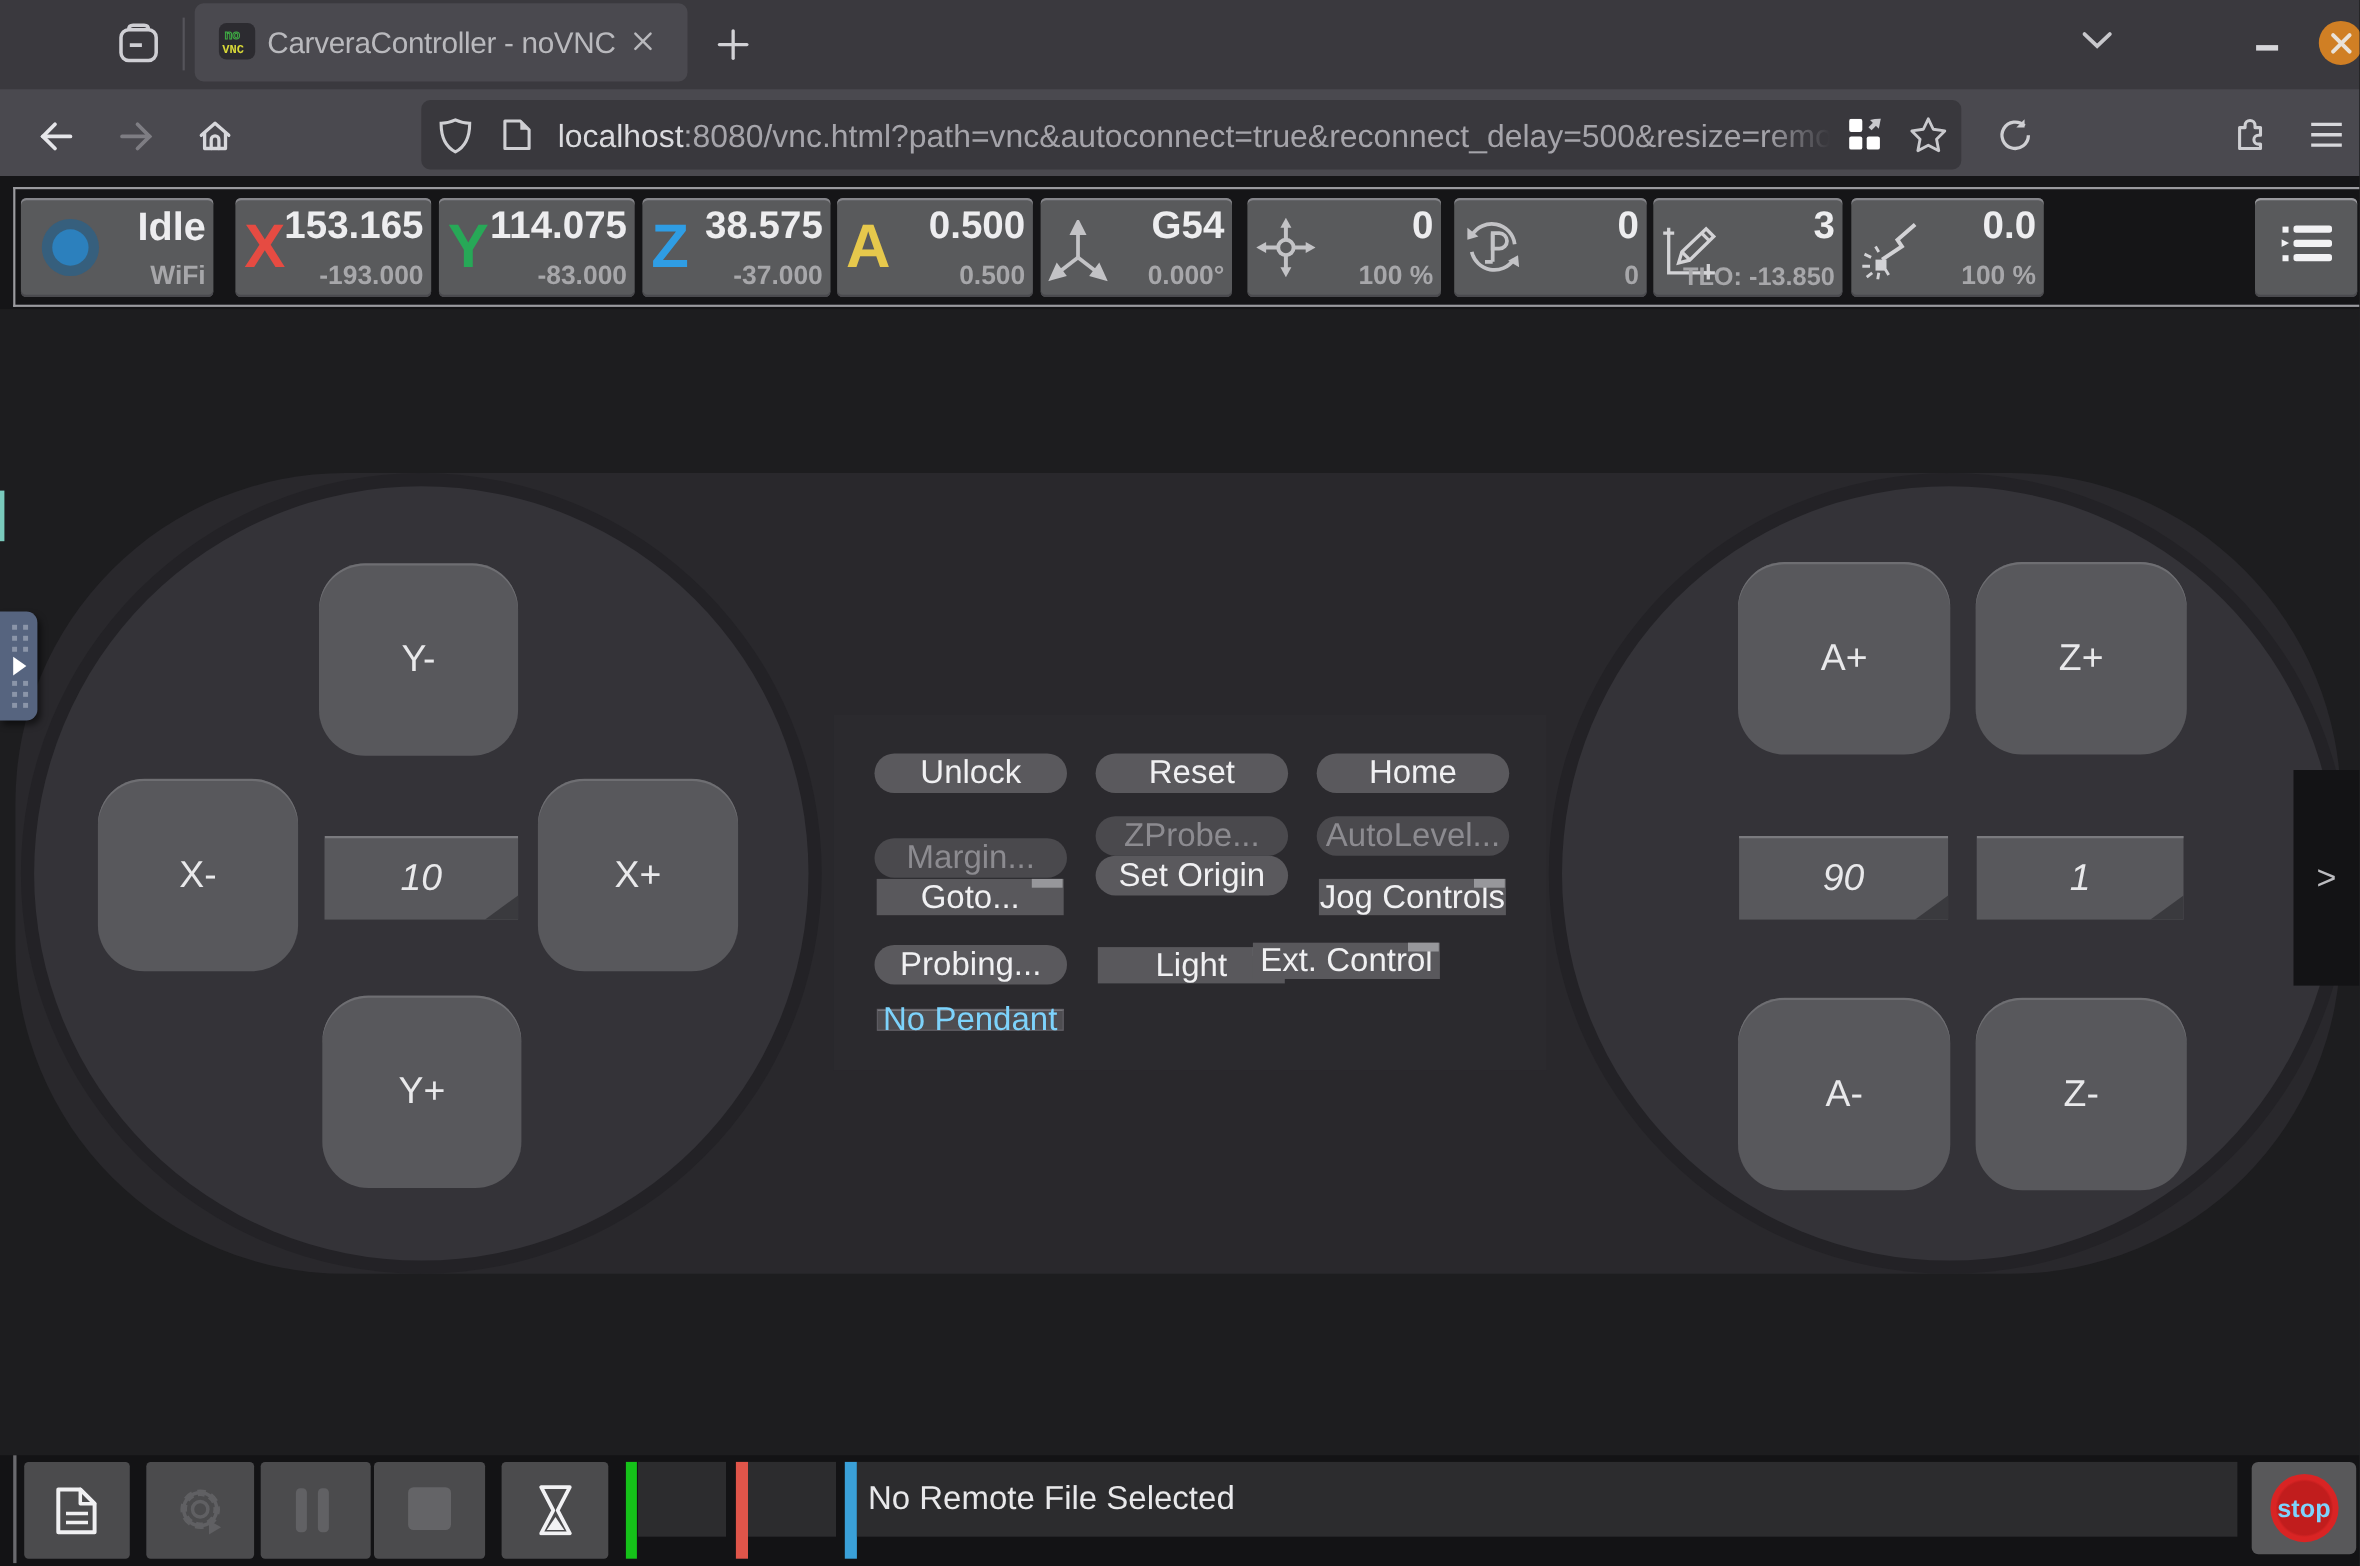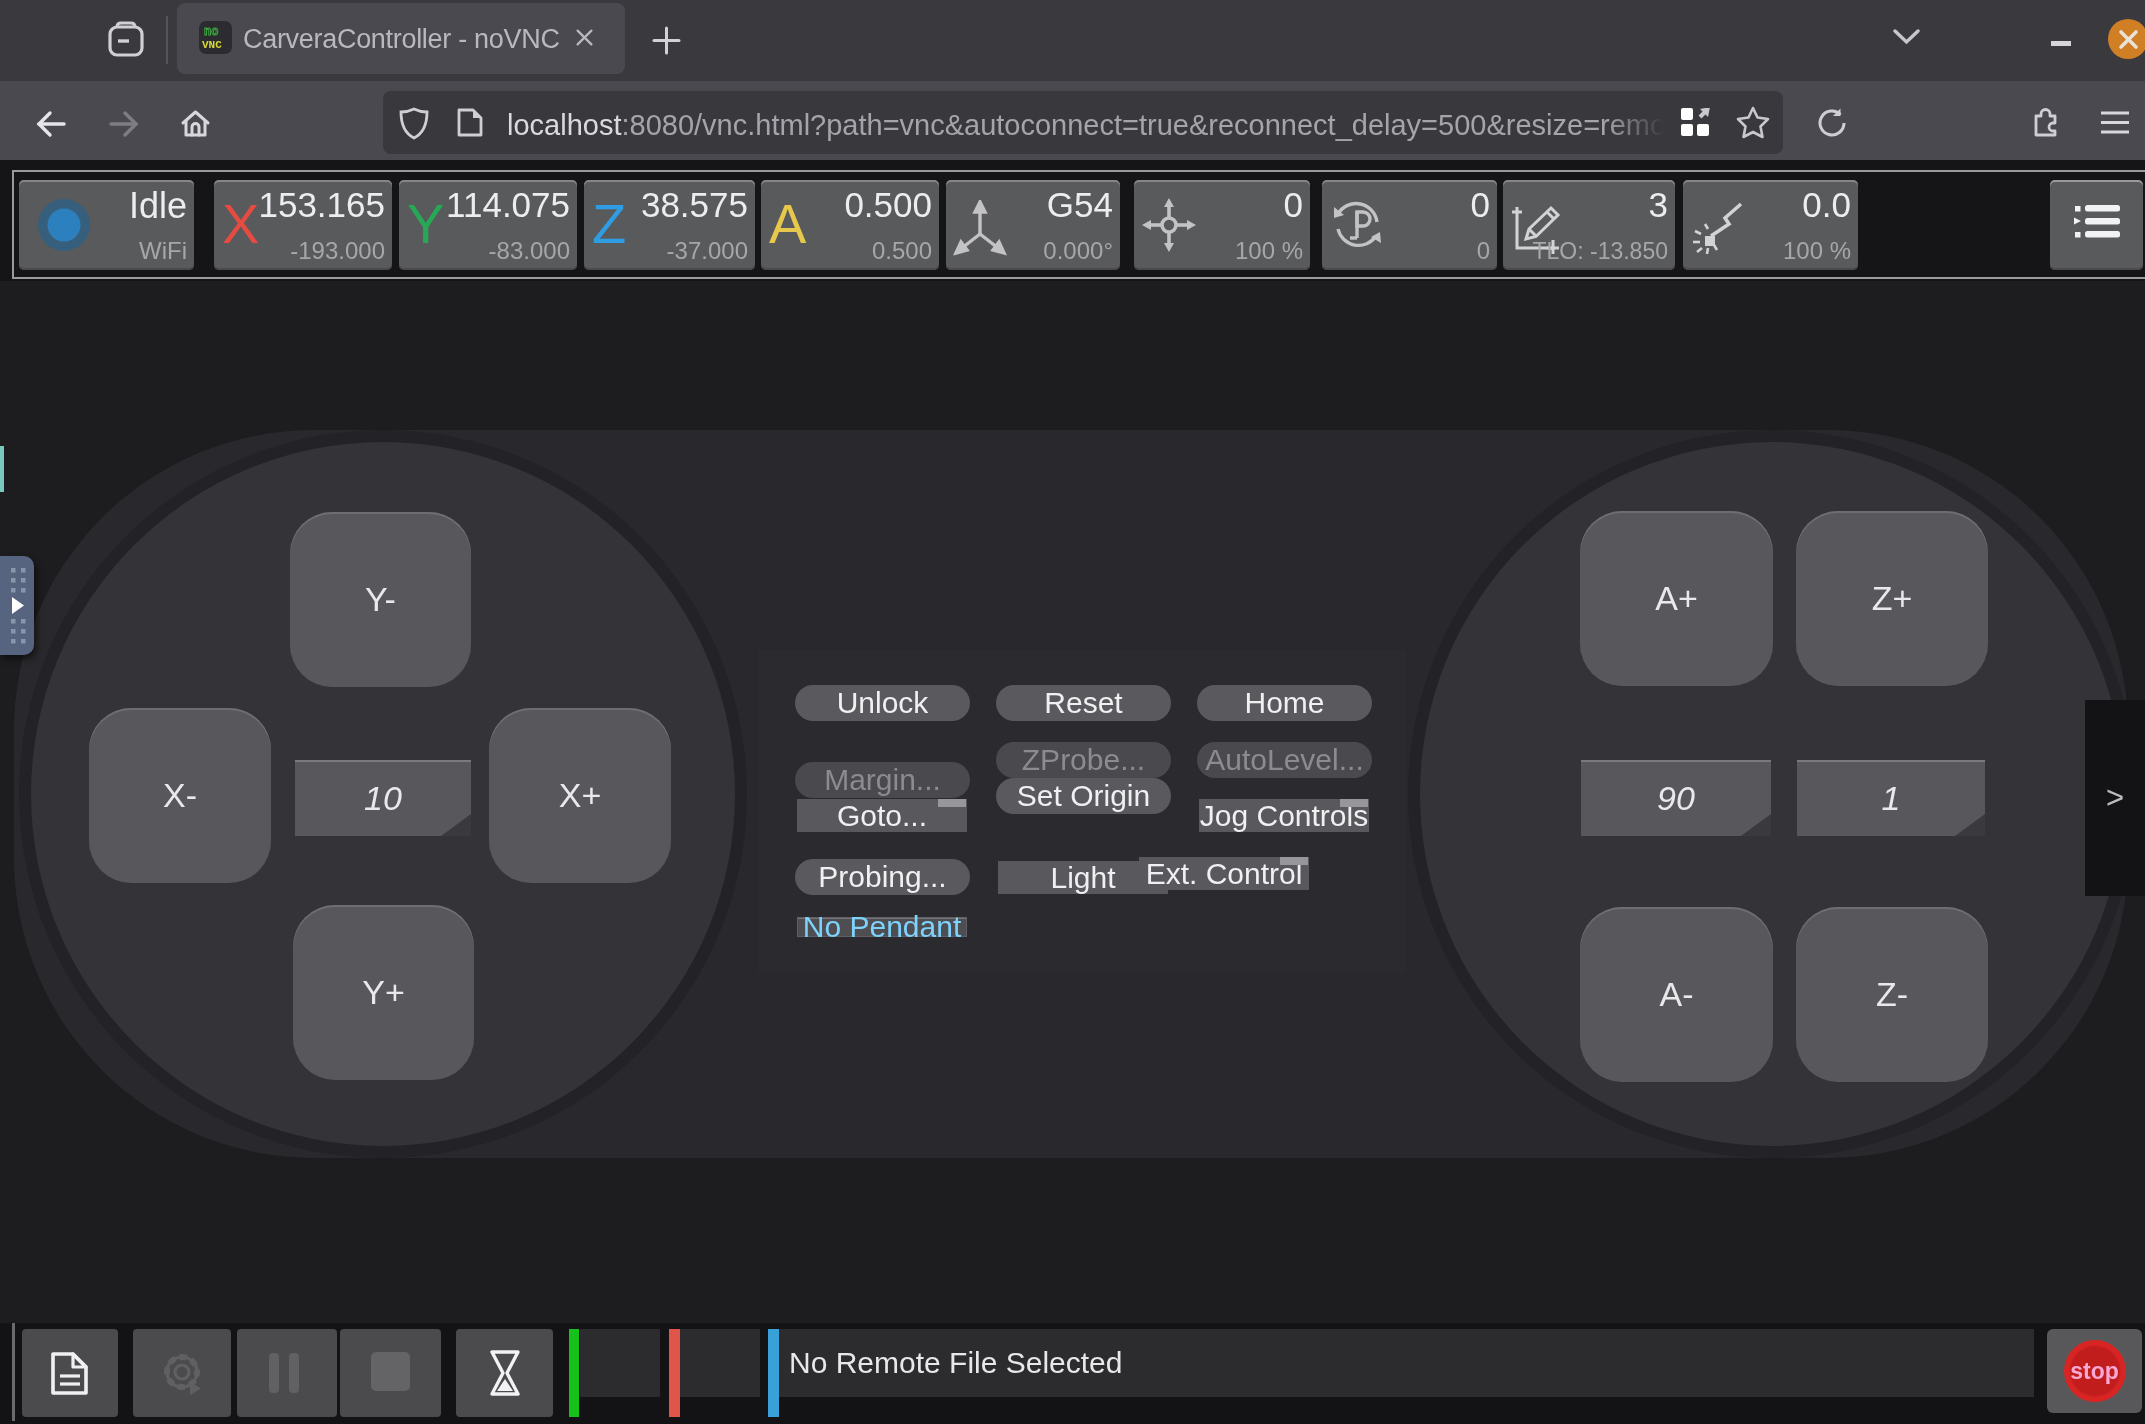--- a/index.html
+++ b/index.html
@@ -8,21 +8,21 @@
   .abs { position:absolute; }
   
   #tabstrip { left:0; top:0; width:2145px; height:81px; background:#3a393e; }
   #toolbar { left:0; top:81px; width:2145px; height:79px; background:#4a494f; }
   #tab { left:177px; top:3px; width:448px; height:71px; background:#4a494f; border-radius:8px; }
   #urlbar { left:383px; top:91px; width:1400px; height:63px; background:#39383d; border-radius:8px; }
   
   #strip { left:0; top:160px; width:2145px; height:121px; background:#151517; }
   #stripborder { left:12px; top:170px; width:2133px; height:109px; border:2px solid #9a9a9e; border-right:none; }
   .panel { position:absolute; top:180px; height:90px; background:#595a5c; border-radius:5px;
-           box-shadow: inset 0 2px 0 #85858a, inset 0 -2px 0 #4a4a4e; }
+           box-shadow: inset 0 2px 0 #85858a, inset 0 -2px 0 #4a4a4e; font-weight: bold; }
   .bignum { position:absolute; right:7px; top:5px; font-size:35px; color:#ededef; letter-spacing:0px; }
   .smalllab { position:absolute; right:7px; bottom:5px; font-size:24px; color:#a7a7aa; }
   .axisletter { position:absolute; left:8px; bottom:14px; font-size:56px; }
   .padcircle { position:absolute; top:442px; width:704px; height:704px; background:#343338; border-radius:50%; box-shadow:0 0 0 12px #232226; }
   .jogbtn { position:absolute; background:#58585c; border-radius:42px; color:#e9e9eb; font-size:34px;
             display:flex; align-items:center; justify-content:center;
             box-shadow: inset 0 2px 0 #6e6e72; }
   .valbtn { position:absolute; background:#58585c; color:#e9e9eb; font-size:34px;
             display:flex; align-items:center; justify-content:center;
             box-shadow: inset 0 2px 0 #7a7a7e; font-style: italic; }
@@ -382,14 +382,14 @@
 <div class="vline" style="left:669px; width:11px; background:#e0554a;"></div>
 <div class="botpanel" style="left:680px; width:80px;"></div>
 <div class="vline" style="left:768px; width:11px; background:#3aa0d8;"></div>
 <div class="botpanel" style="left:779px; width:1255px; color:#e8e8ea; font-size:30px;">
   <span style="position:absolute; left:10px; top:50%; transform:translateY(-50%); white-space:nowrap;">No Remote File Selected</span>
 </div>
 <div class="botbtn" style="left:2047px; width:95px; height:84px; background:#58585a; border-radius:6px;">
   <div class="abs" style="left:17px; top:11px; width:62px; height:62px; border-radius:50%;
        background:radial-gradient(circle at 50% 50%, #c11d1d 0 55%, #d92424 60%);"></div>
   <div class="abs" style="left:0; top:0; width:95px; height:84px; display:flex; align-items:center; justify-content:center;
-       color:#f9a8d4; font-size:23px; font-weight:bold;">stop</div>
+       color:#7dd3fc; font-size:23px; font-weight:bold;">stop</div>
 </div>
 
 </body></html>

